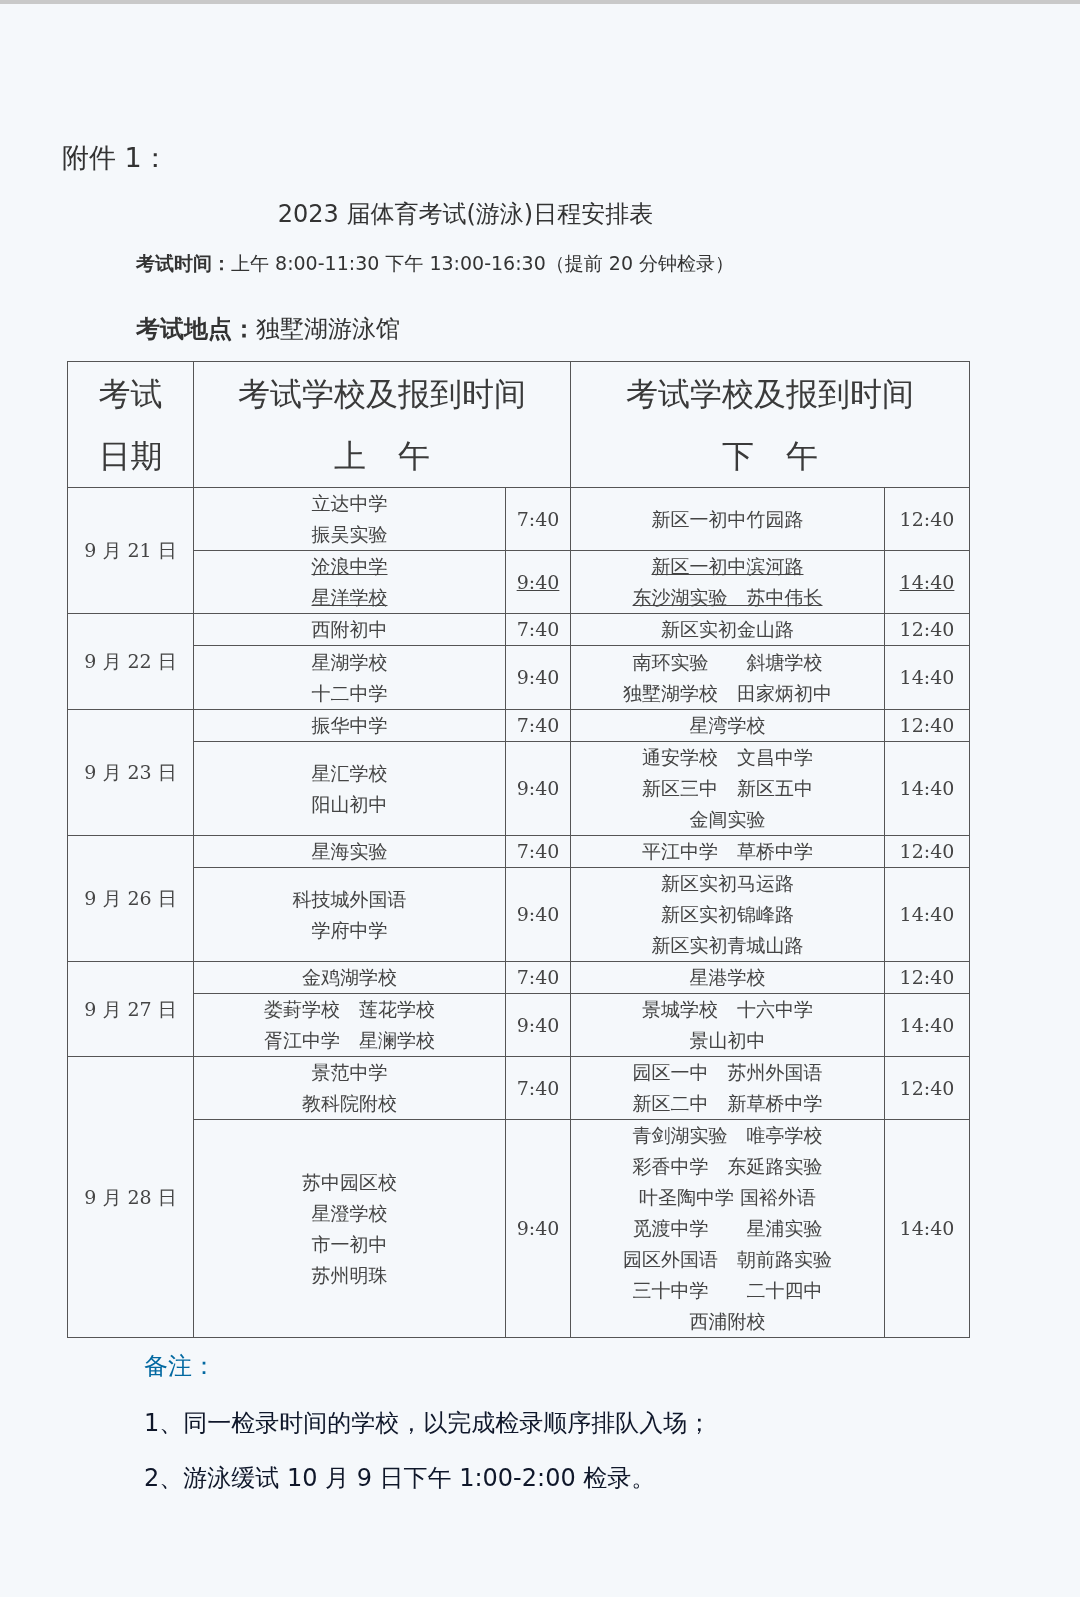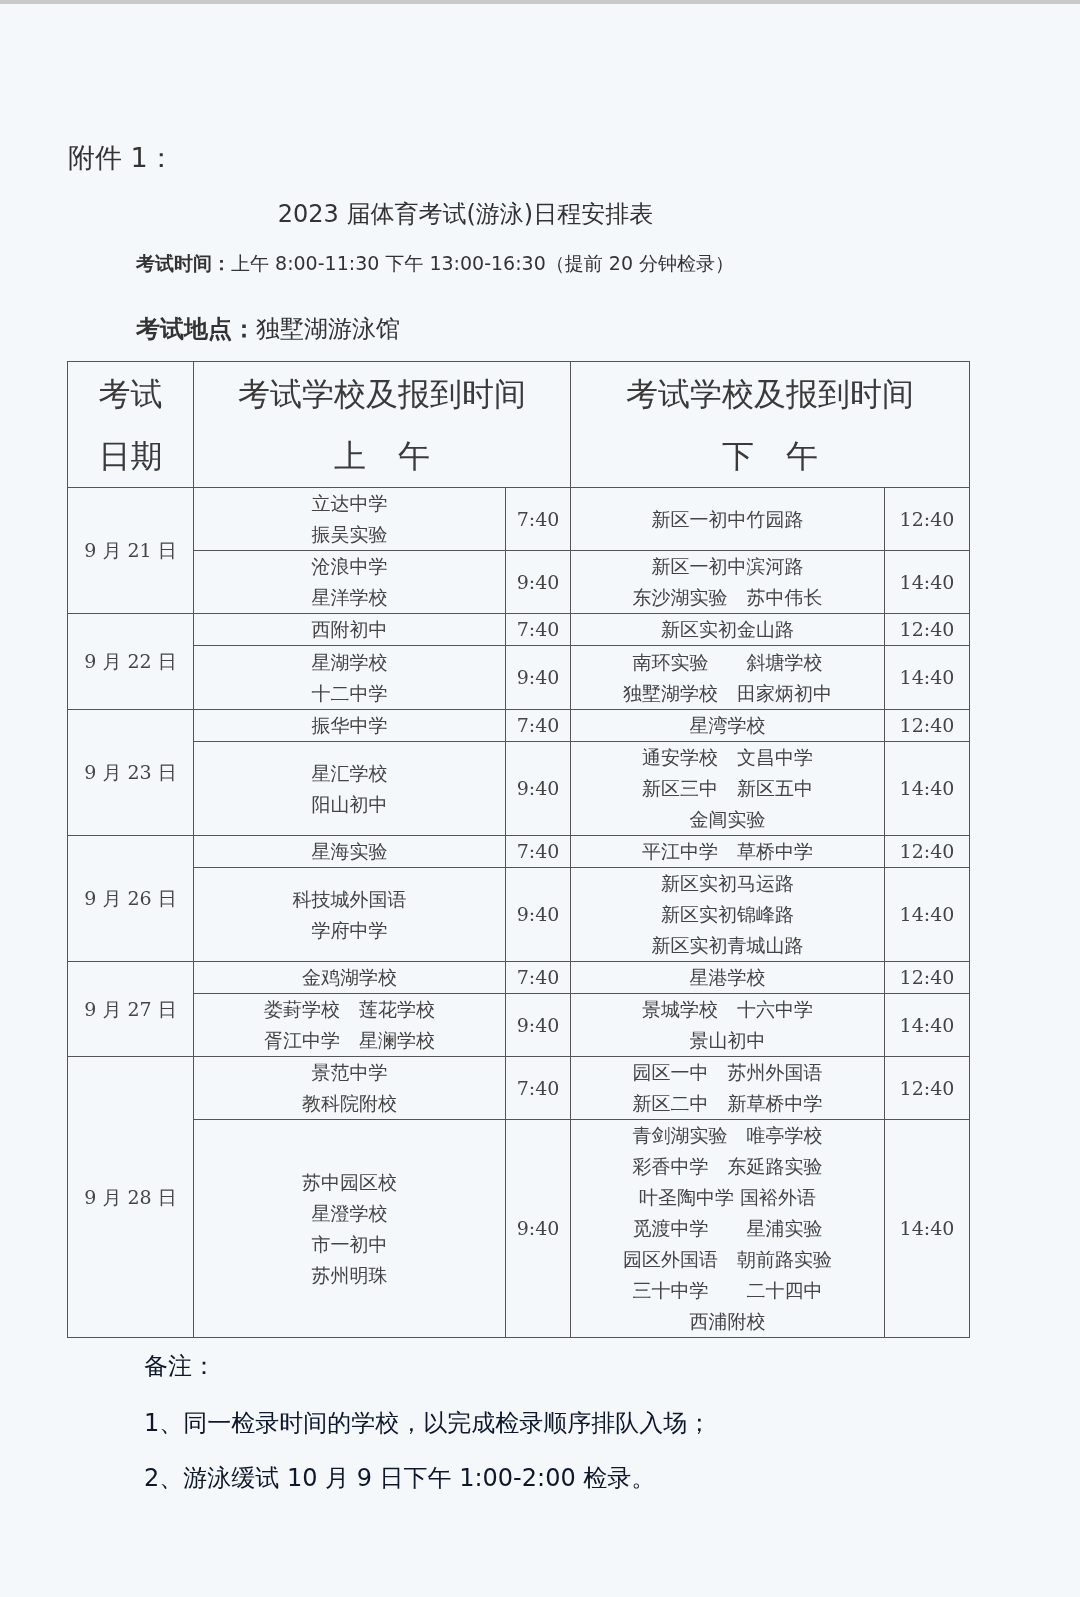--- a/index.html
+++ b/index.html
@@ -3,21 +3,21 @@
 <meta charset="utf-8">
 <style>
   html, body { margin: 0; padding: 0; }
   body {
     width: 1080px; height: 1597px; position: relative; overflow: hidden;
     background: #f5f8fb;
     font-family: "DejaVu Serif", "Liberation Serif", serif;
     color: #3a3a3a;
   }
   .topbar { position: absolute; left: 0; top: 0; width: 1080px; height: 4px; background: #c9c9c9; }
-  .attach { position: absolute; left: 68px; top: 140px; font-size: 27px; font-family: "DejaVu Sans", sans-serif; color: #333; }
+  .attach { position: absolute; left: 62px; top: 140px; font-size: 27px; font-family: "DejaVu Sans", sans-serif; color: #333; }
   .title { position: absolute; left: 0; width: 931px; top: 198px; text-align: center; font-size: 24px; font-family: "DejaVu Sans", sans-serif; color: #333; }
   .info { position: absolute; left: 136px; font-size: 24px; font-family: "DejaVu Sans", sans-serif; color: #333; }
   .info.time { top: 251px; }
   .info.place { top: 313px; }
   .info .lbl { font-weight: bold; }
 
   table.sched {
     position: absolute; left: 67px; top: 361px; width: 902px;
     border-collapse: collapse; table-layout: fixed;
     font-size: 19px; color: #444;
@@ -25,21 +25,21 @@
   table.sched td, table.sched th {
     border: 1.5px solid #555; text-align: center; vertical-align: middle;
     padding: 0; font-weight: normal; line-height: 31px;
   }
   table.sched th { font-family: "DejaVu Sans", sans-serif; font-size: 32px; color: #3a3a3a; }
   .hdr-date div, .hdr-grp div { line-height: 62px; }
   .date { font-size: 19px; }
   .time { font-size: 19px; text-align: center; }
   .sch div { white-space: nowrap; }
 
-  .notes-title { position: absolute; left: 144px; top: 1350px; font-size: 24px; font-family: "DejaVu Sans", sans-serif; color: #0f172a; }
+  .notes-title { position: absolute; left: 144px; top: 1350px; font-size: 24px; font-family: "DejaVu Sans", sans-serif; color: #0369a1; }
   .note { position: absolute; left: 144px; font-size: 24px; font-family: "DejaVu Sans", sans-serif; color: #0f172a; }
   .note.n1 { top: 1407px; }
   .note.n2 { top: 1462px; }
 </style>
 </head>
 <body>
 
 <div class="topbar"></div>
 
 <div class="attach">附件 1：</div>
@@ -82,21 +82,21 @@
         <td class="sch">
           <div>立达中学</div>
           <div>振吴实验</div>
         </td>
         <td class="time">7:40</td>
         <td class="sch">
           <div>新区一初中竹园路</div>
         </td>
         <td class="time">12:40</td>
       </tr>
-      <tr style="height: 63px;">
+      <tr style="height: 63px; text-decoration: underline;">
         <td class="sch">
           <div>沧浪中学</div>
           <div>星洋学校</div>
         </td>
         <td class="time">9:40</td>
         <td class="sch">
           <div>新区一初中滨河路</div>
           <div>东沙湖实验　苏中伟长</div>
         </td>
         <td class="time">14:40</td>

